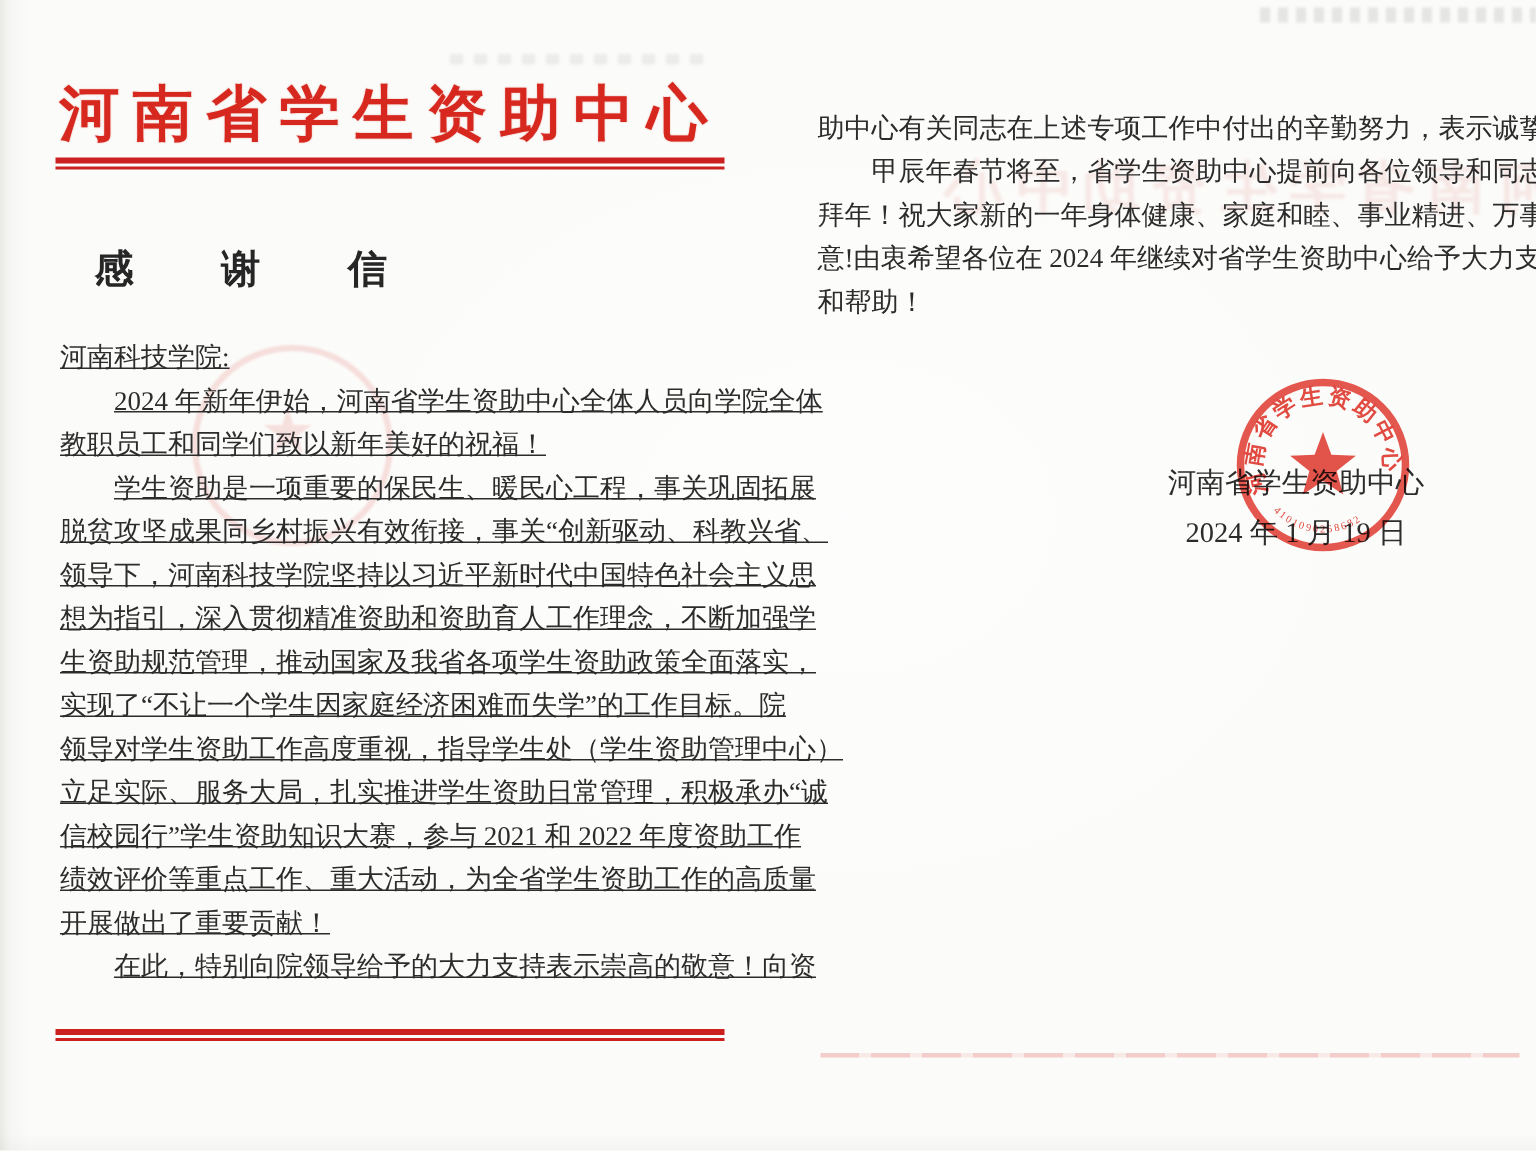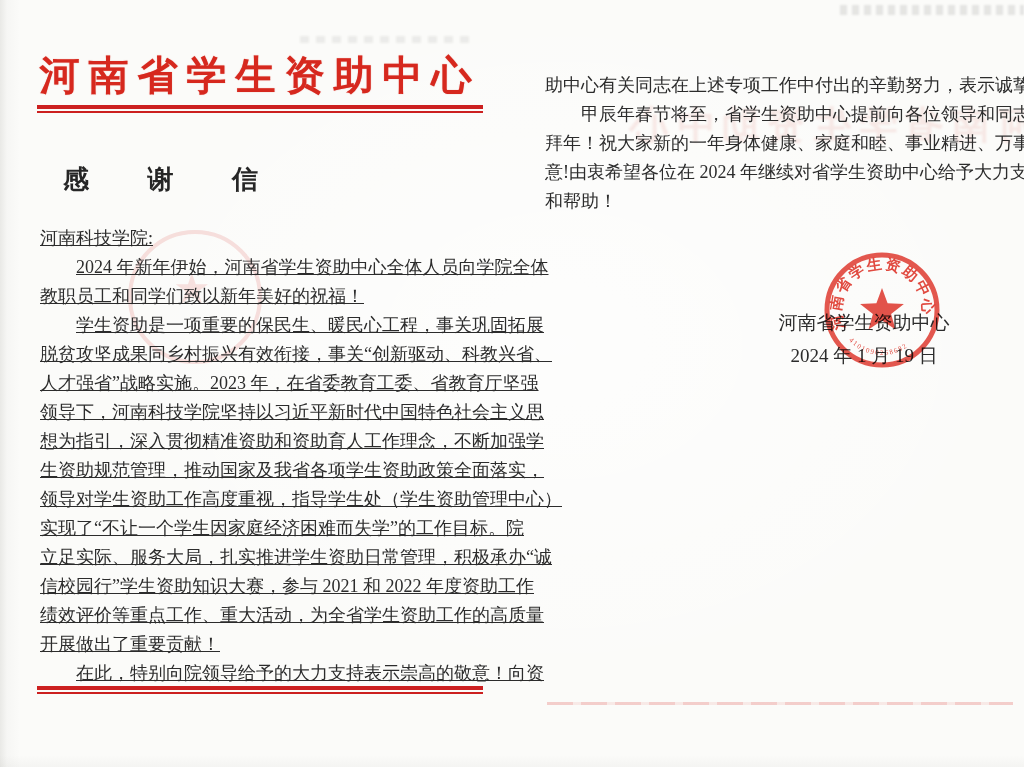--- a/index.html
+++ b/index.html
@@ -104,26 +104,25 @@
 <div class="ghost-seal">
   <span class="ghost-star">★</span>
 </div>
 
 <div class="body-block body-left">
   <div class="line">河南科技学院:</div>
   <div class="line indent">2024 年新年伊始，河南省学生资助中心全体人员向学院全体</div>
   <div class="line">教职员工和同学们致以新年美好的祝福！</div>
   <div class="line indent">学生资助是一项重要的保民生、暖民心工程，事关巩固拓展</div>
   <div class="line">脱贫攻坚成果同乡村振兴有效衔接，事关“创新驱动、科教兴省、</div>
-  <div class="line">人才强省”战略实施。2023 年，在省委教育工委、省教育厅坚强</div>
   <div class="line">领导下，河南科技学院坚持以习近平新时代中国特色社会主义思</div>
   <div class="line">想为指引，深入贯彻精准资助和资助育人工作理念，不断加强学</div>
   <div class="line">生资助规范管理，推动国家及我省各项学生资助政策全面落实，</div>
+  <div class="line">实现了“不让一个学生因家庭经济困难而失学”的工作目标。院</div>
   <div class="line">领导对学生资助工作高度重视，指导学生处（学生资助管理中心）</div>
-  <div class="line">实现了“不让一个学生因家庭经济困难而失学”的工作目标。院</div>
   <div class="line">立足实际、服务大局，扎实推进学生资助日常管理，积极承办“诚</div>
   <div class="line">信校园行”学生资助知识大赛，参与 2021 和 2022 年度资助工作</div>
   <div class="line">绩效评价等重点工作、重大活动，为全省学生资助工作的高质量</div>
   <div class="line">开展做出了重要贡献！</div>
   <div class="line indent">在此，特别向院领导给予的大力支持表示崇高的敬意！向资</div>
 </div>
 
 <div class="foot-rule head-rule">
   <div class="thick"></div>
   <div class="gap"></div>

